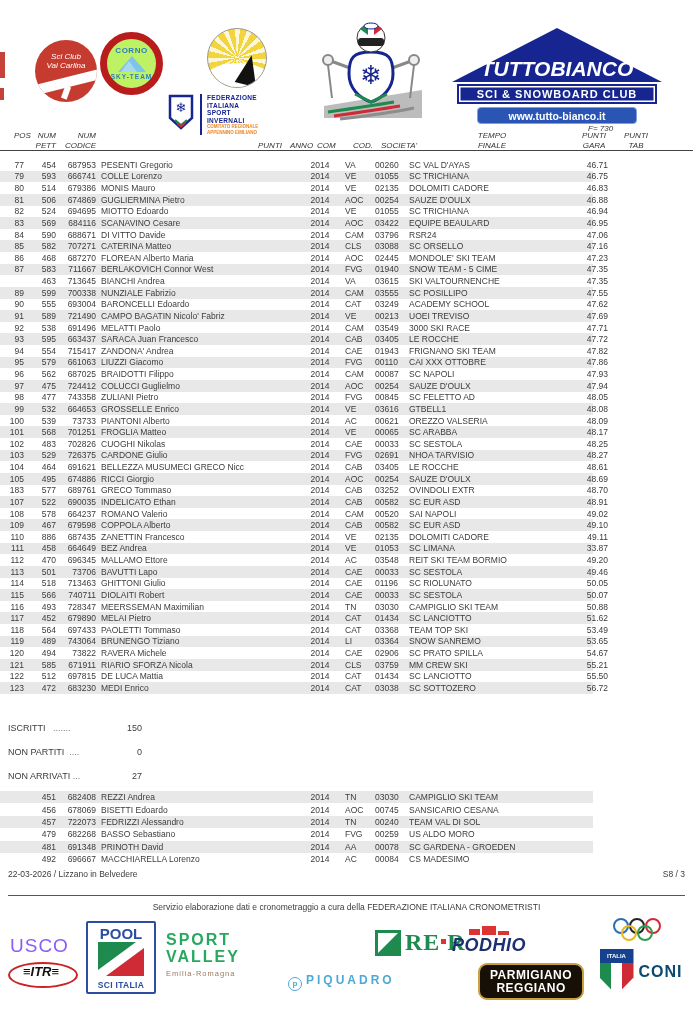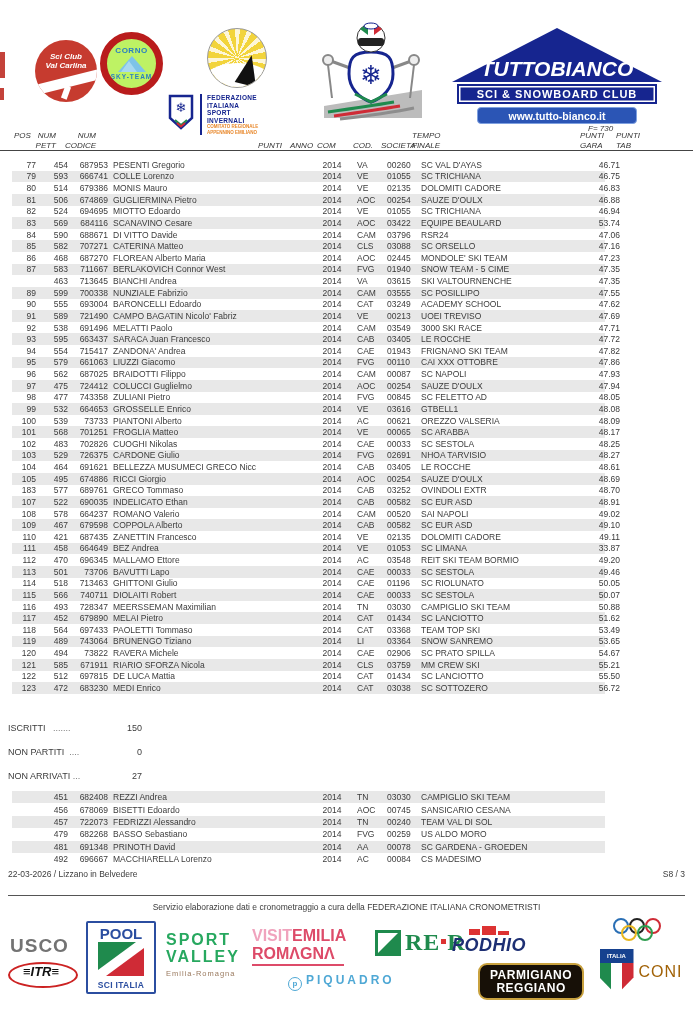--- a/index.html
+++ b/index.html
@@ -2,21 +2,21 @@
 <html><head>
 <meta charset="utf-8">
 <style>
   html,body{margin:0;padding:0;background:#fff;}
   #page{position:relative;width:693px;height:1024px;background:#fff;overflow:hidden;
         font-family:"Liberation Sans",sans-serif;color:#3b3b3b;}
   
   .edge-sliver{position:absolute;background:#c4423a;}
   .logo-circle{position:absolute;border-radius:50%;box-sizing:border-box;overflow:hidden;}
   #valcarlina{left:35px;top:40px;width:62px;height:62px;background:#c63b2f;color:#fff;
-    text-align:center;font-weight:bold;font-style:italic;font-size:8px;line-height:9px;padding-top:12px;}
+    text-align:center;font-weight:normal;font-style:italic;font-size:8px;line-height:9px;padding-top:12px;}
   #valcarlina .swoosh{position:absolute;left:-8px;top:36px;width:90px;height:10px;background:#fff;transform:rotate(-14deg);}
   #valcarlina .skier-dot{position:absolute;left:22px;top:40px;width:8px;height:8px;border-radius:50%;background:#fff;}
   #valcarlina .skier-body{position:absolute;left:28px;top:46px;width:6px;height:13px;background:#fff;transform:rotate(20deg);}
   #corno{left:100px;top:32px;width:63px;height:63px;background:#bef264;border:7px solid #b91c1c;
     text-align:center;color:#2a7fc1;font-weight:bold;}
   #corno .t1{font-size:8px;margin-top:7px;letter-spacing:.5px;}
   #corno .mtn{width:0;height:0;margin:1px auto 0;border-left:14px solid transparent;border-right:14px solid transparent;border-bottom:16px solid #7ec3e8;}
   #corno .mtn2{position:absolute;left:14px;top:22px;width:0;height:0;border-left:8px solid transparent;border-right:8px solid transparent;border-bottom:11px solid #a8d8f0;}
   #corno .t2{font-size:6.5px;letter-spacing:1px;margin-top:1px;}
   #sunlogo{left:207px;top:28px;width:60px;height:60px;border:1px solid #999;
@@ -34,47 +34,47 @@
   #tb-url{margin:3px auto 0;width:158px;background:#2b55b5;border:1.5px solid #7ea0e0;border-radius:4px;
     color:#fff;font-weight:bold;font-size:10.5px;padding:1.5px 0;}
   #top-rule{position:absolute;left:0;top:150px;width:693px;border-top:1.5px solid #444;}
   #f-label{position:absolute;left:588px;top:124px;font-size:8px;font-style:italic;color:#333;}
   
   .grid{display:grid;grid-template-columns:18px 32px 40px 186px 20px 36px 30px 36px 168px 36px 48px 30px;
         padding-left:6px;align-items:center;}
   #col-headers{position:absolute;left:0;top:131px;width:687px;font-style:italic;color:#333;font-size:8px;line-height:9.5px;}
   #col-headers .hcell{display:flex;flex-direction:column;justify-content:flex-end;margin-left:8px;}
   #col-headers .hcell span{display:block;}
-  #results,#na-rows{position:absolute;left:12px;width:593px;}
+  #results,#na-rows{position:absolute;left:0;width:593px;}
   #results{top:159px;}
   #na-rows{top:791px;}
   .row{height:11.63px;font-size:8.5px;color:#3b3b3b;}
   .na-row{height:12.4px;}
   #results .row:nth-child(even){background:#e8e8e8;}
   #na-rows .row:nth-child(odd){background:#e8e8e8;}
   .c-pos,.c-pett,.c-codice,.c-punti,.c-tempo{text-align:right;}
   .c-nome{padding-left:5px;white-space:nowrap;}
   .c-anno{text-align:center;}
   .c-com{padding-left:7px;}
   .c-cod{padding-left:7px;}
   .c-societa{padding-left:5px;white-space:nowrap;}
-  .hc-right{text-align:left;}
+  .hc-right{text-align:center;}
   
   .sumline{position:absolute;left:8px;font-size:9px;color:#3b3b3b;width:180px;}
   .sumline .dots{color:#777;}
   .sumline .val{position:absolute;left:110px;width:24px;text-align:right;}
   
   #date-line{position:absolute;left:8px;top:869px;font-size:8.5px;color:#3b3b3b;}
   #page-num{position:absolute;right:8px;top:869px;font-size:8.5px;color:#3b3b3b;}
   #bottom-rule{position:absolute;left:8px;top:895px;width:677px;border-top:1px solid #555;}
   #service-line{position:absolute;left:0;top:902px;width:693px;text-align:center;font-size:8.5px;color:#3b3b3b;}
   
   #sponsors{position:absolute;left:0;top:915px;width:693px;height:105px;}
   .sp{position:absolute;}
-  #usco{left:10px;top:20px;font-weight:700;font-size:19px;letter-spacing:1px;color:#737373;}
+  #usco{left:10px;top:20px;font-weight:400;font-size:19px;letter-spacing:1px;color:#8b5cf6;}
   #itr{left:6px;top:46px;width:72px;height:24px;}
   #itr .oval{position:absolute;left:2px;top:1px;width:66px;height:22px;border:2px solid #cc2222;border-radius:50%;}
   #itr .t{position:absolute;left:0;top:3px;width:70px;text-align:center;font-weight:900;font-style:italic;font-size:13px;color:#111;}
   #pool{left:86px;top:6px;width:66px;border:2px solid #2b4ea0;border-radius:2px;background:#fff;text-align:center;padding:2px 0;}
   #pool .t1{color:#2b4ea0;font-weight:900;font-size:15px;}
   #pool .t2{color:#2b4ea0;font-weight:900;font-size:8.5px;letter-spacing:.3px;}
   #sportvalley{left:166px;top:16px;}
   #sportvalley .g{color:#27a85f;font-weight:900;font-size:16px;letter-spacing:2px;line-height:17px;}
   #sportvalley .sub{color:#9a7a5f;font-size:7.5px;letter-spacing:1px;margin-top:4px;}
   #visit{left:252px;top:12px;line-height:18px;}
@@ -95,21 +95,21 @@
   #podhio .p1{width:11px;height:6px;} #podhio .p2{width:14px;height:9px;} #podhio .p3{width:11px;height:4px;}
   #podhio .t{color:#1d2f73;font-weight:900;font-style:italic;font-size:18px;letter-spacing:.5px;}
   #parmigiano{left:478px;top:48px;background:#171007;border:2px solid #c9a23f;border-radius:9px;
      color:#fff;text-align:center;padding:4px 10px;font-weight:900;font-size:12px;line-height:12.5px;letter-spacing:.5px;}
   #coni{left:593px;top:2px;width:96px;text-align:center;}
   #coni .row2{display:flex;align-items:center;justify-content:center;gap:5px;margin-top:2px;}
   #coni .shield{position:relative;width:34px;height:46px;clip-path:polygon(0 0,100% 0,100% 62%,50% 100%,0 62%);}
   #coni .band{position:absolute;left:0;top:0;width:100%;height:14px;background:#16418f;color:#fff;font-weight:bold;font-size:6px;line-height:14px;}
   #coni .stripes{position:absolute;left:0;top:14px;width:100%;height:32px;
      background:linear-gradient(90deg,#1f8a4d 0 33%,#fff 33% 66%,#cf2b36 66%);}
-  #coni .t{color:#a16207;font-weight:400;font-size:16px;letter-spacing:1px;}
+  #coni .t{color:#0c4a6e;font-weight:700;font-size:16px;letter-spacing:1px;}
 </style>
 </head>
 <body>
 
 <div id="page">
 
   <div class="edge-sliver" style="left:0;top:52px;width:5px;height:26px;"></div>
   <div class="edge-sliver" style="left:0;top:88px;width:4px;height:12px;"></div>
 
   <div id="valcarlina" class="logo-circle">
@@ -302,21 +302,21 @@
       <div class="row grid ">
         <span class="c-pos">83</span>
         <span class="c-pett">569</span>
         <span class="c-codice">684116</span>
         <span class="c-nome">SCANAVINO Cesare</span>
         <span class="c-punti"></span>
         <span class="c-anno">2014</span>
         <span class="c-com">AOC</span>
         <span class="c-cod">03422</span>
         <span class="c-societa">EQUIPE BEAULARD</span>
-        <span class="c-tempo">53.74</span>
+        <span class="c-tempo">46.95</span>
         <span class="c-gara"></span>
         <span class="c-tab"></span>
       </div>
       <div class="row grid ">
         <span class="c-pos">84</span>
         <span class="c-pett">590</span>
         <span class="c-codice">688671</span>
         <span class="c-nome">DI VITTO Davide</span>
         <span class="c-punti"></span>
         <span class="c-anno">2014</span>
@@ -672,21 +672,21 @@
         <span class="c-anno">2014</span>
         <span class="c-com">CAB</span>
         <span class="c-cod">00582</span>
         <span class="c-societa">SC EUR ASD</span>
         <span class="c-tempo">49.10</span>
         <span class="c-gara"></span>
         <span class="c-tab"></span>
       </div>
       <div class="row grid ">
         <span class="c-pos">110</span>
-        <span class="c-pett">421</span>
+        <span class="c-pett">886</span>
         <span class="c-codice">687435</span>
         <span class="c-nome">ZANETTIN Francesco</span>
         <span class="c-punti"></span>
         <span class="c-anno">2014</span>
         <span class="c-com">VE</span>
         <span class="c-cod">02135</span>
         <span class="c-societa">DOLOMITI CADORE</span>
         <span class="c-tempo">49.11</span>
         <span class="c-gara"></span>
         <span class="c-tab"></span>
@@ -992,25 +992,20 @@
         <rect x="0" y="0" width="46" height="34" fill="#fff"></rect>
         <polygon points="0,0 38,0 0,28" fill="#1f8a4d"></polygon>
         <polygon points="46,6 46,34 8,34" fill="#cf2b36"></polygon>
       </svg>
       <div class="t2">SCI ITALIA</div>
     </div>
     <div id="sportvalley" class="sp">
       <div class="g">SPORT</div>
       <div class="g">VALLEY</div>
       <div class="sub">Emilia-Romagna</div>
-    </div>
-    <div id="visit" class="sp">
-      <div><span class="v">VISIT</span><span class="e">EMILIA</span></div>
-      <div class="e">ROMΛGNΛ</div>
-      <div class="u"></div>
     </div>
     <div id="piquadro" class="sp">
       <span class="icn">p</span><span>PIQUADRO</span>
     </div>
     <div id="rer" class="sp">
       <div class="flag"></div>
       <div class="t"><span>R</span><span>E</span><span class="dot"></span><span>R</span></div>
     </div>
     <div id="podhio" class="sp">
       <div class="pod">

